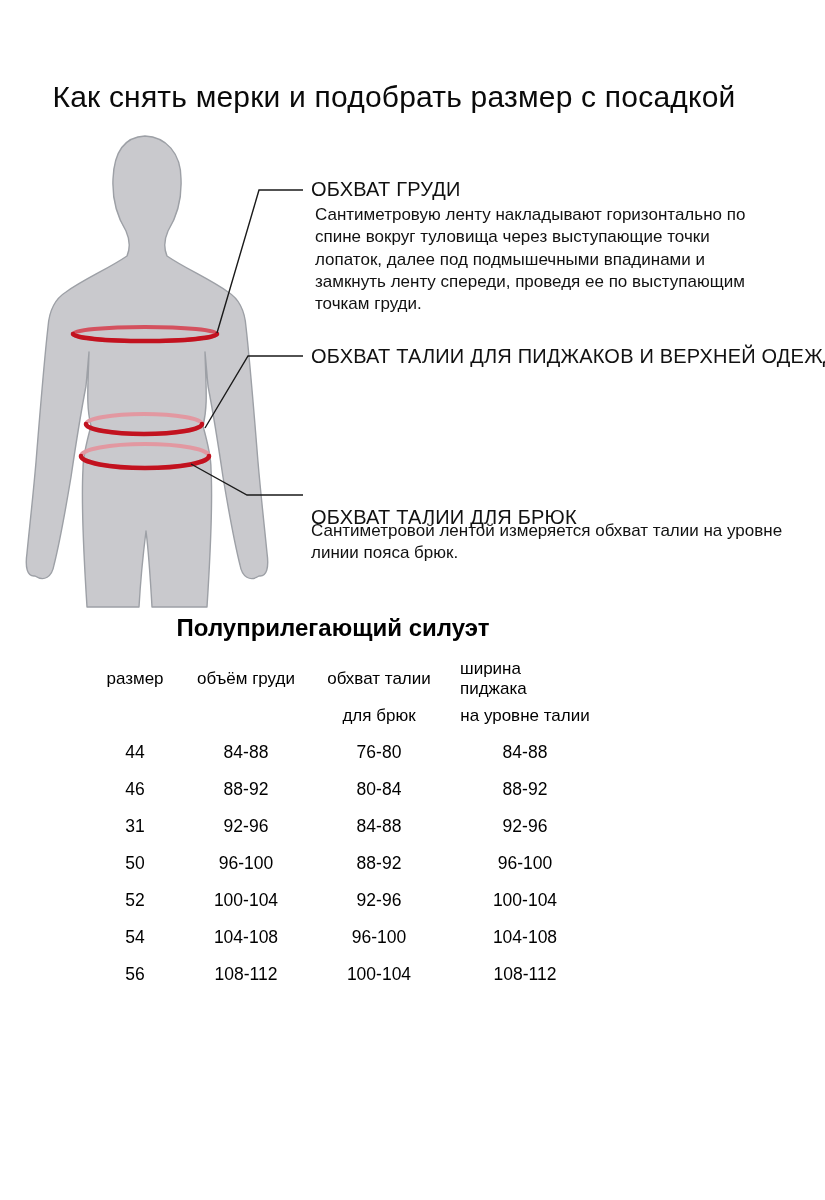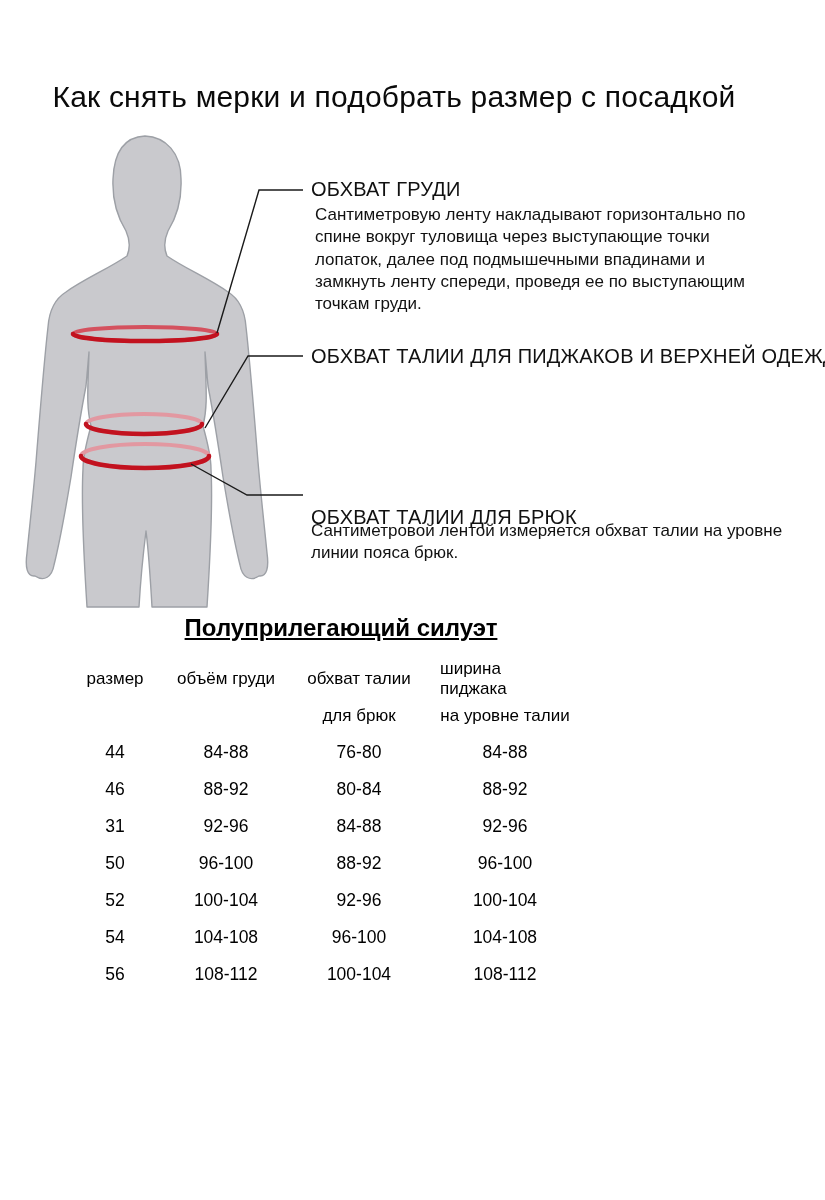--- a/index.html
+++ b/index.html
@@ -12,25 +12,25 @@
     left:0;top:80px;width:788px;text-align:center;
     font-size:30px;font-weight:400;letter-spacing:0.2px;color:#0a0a0a;
   }
   .callout-heading{
     font-size:20px;font-weight:400;color:#111;white-space:nowrap;letter-spacing:0.2px;
   }
   .callout-body{
     font-size:17px;line-height:22.3px;color:#111;
   }
   #section-title{
-    left:12px;top:614px;width:658px;text-align:center;
-    font-size:24px;font-weight:700;color:#000;text-decoration:underline;
+    left:4px;top:614px;width:658px;text-align:center;
+    font-size:24px;font-weight:700;color:#000;
   }
   #size-table{
-    left:56px;top:660px;width:514px;
+    left:76px;top:660px;width:514px;
     display:grid;
     grid-template-columns:118px 104px 162px 130px;
     grid-auto-rows:37px;
   }
   #size-table .cell{
     display:flex;align-items:center;justify-content:center;
     font-size:17.5px;color:#000;
   }
   #size-table .hcell{font-size:17px;}
 </style>

